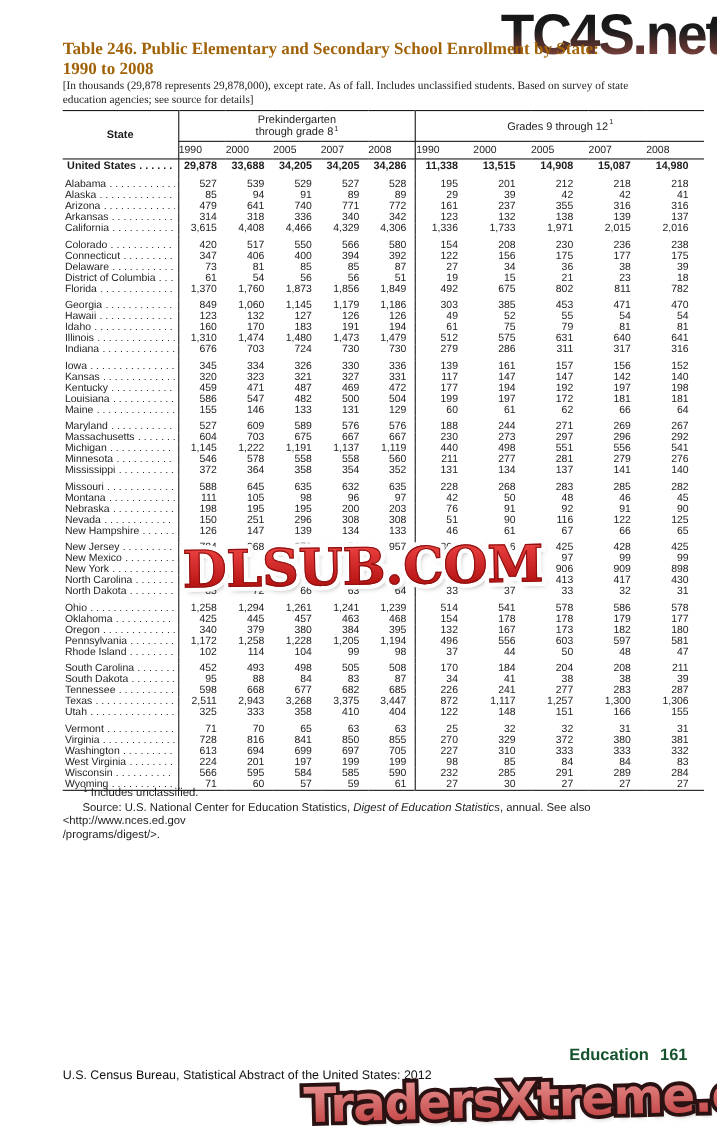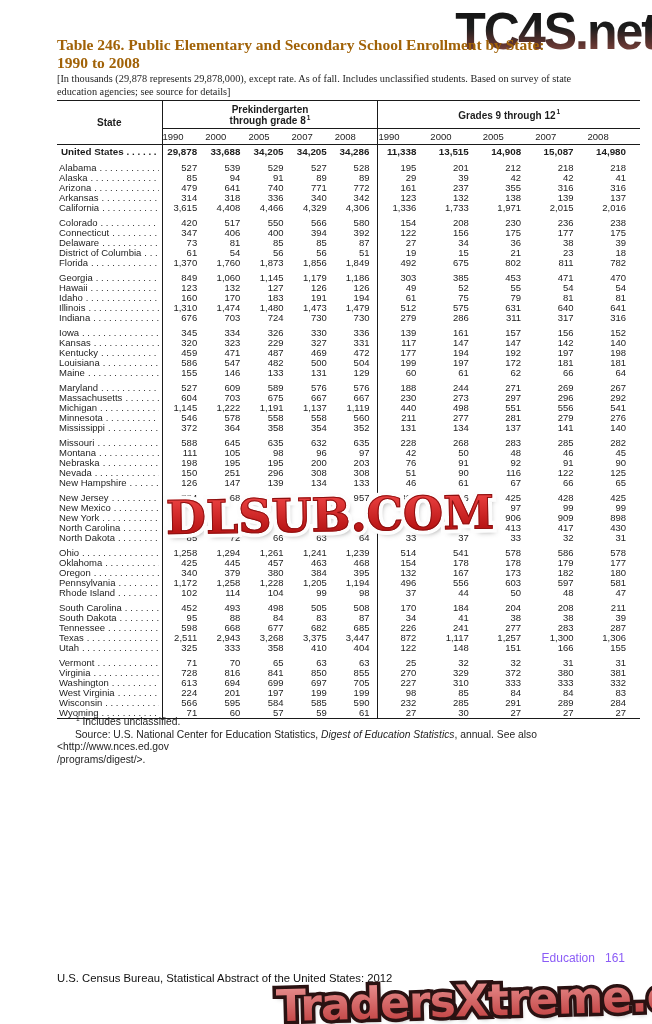--- a/index.html
+++ b/index.html
@@ -12,21 +12,21 @@
          font-size:15.5px;line-height:18px;font-weight:bold;color:#a16207;}
   .note{position:absolute;left:57px;top:73px;width:516px;margin:0;font-size:10.3px;line-height:12.5px;font-family:Liberation Serif, serif;}
 
   
   table.enroll{position:absolute;left:57px;top:100px;width:583px;border-collapse:collapse;
          table-layout:fixed;font-size:9.5px;border-top:1.5px solid #1a1a1a;border-bottom:1.5px solid #1a1a1a;}
   col.cState{width:105px;} col.cPk{width:43.2px;} col.cG9{width:52.4px;}
   th,td{margin:0;}
   th.state-h{font-weight:bold;font-size:10px;text-align:center;vertical-align:middle;
          border-right:1px solid #1a1a1a;border-bottom:1.5px solid #1a1a1a;}
-  th.grp{font-weight:bold;font-size:10px;line-height:11px;text-align:center;vertical-align:middle;
+  th.grp{font-weight:normal;font-size:10px;line-height:11px;text-align:center;vertical-align:middle;
          padding:3px 0 2px 0;border-bottom:1px solid #1a1a1a;margin-top:19px;}
   th.grp.first{border-right:1px solid #1a1a1a;}
   sup.fn{font-size:6.5px;vertical-align:super;line-height:0;margin-left:1px;}
   tr.years th{font-weight:normal;font-size:9.5px;text-align:left;padding:2px 8px 2px 0;
          border-bottom:1.5px solid #1a1a1a;margin-top:32px;}
   tr.years th.g9{padding-right:14px;}
   tr.years th.brR{border-right:1px solid #1a1a1a;}
   tbody td{height:10px;line-height:10px;padding:0;vertical-align:middle;}
   td.num{text-align:right;padding-right:8px;white-space:nowrap;}
   td.num.g9{padding-right:14px;}
@@ -39,21 +39,21 @@
   tr.us td{font-weight:bold;font-size:9.8px;height:13px;line-height:13px;}
   tr.us td.name{padding-left:4px;}
   tr.gap td{height:5px;}
 
   
   .footnotes{position:absolute;left:57px;top:716px;width:548px;font-size:10.3px;line-height:12.5px;}
   .footnotes p{margin:0;text-indent:18px;}
   .footnotes .src-it{font-style:italic;}
 
   
-  .page-num{position:absolute;right:27px;top:951px;font-size:12px;color:#8b5cf6;}
+  .page-num{position:absolute;right:27px;top:951px;font-size:15px;color:#14532d;font-weight:bold;}
   .page-num .gap{display:inline-block;width:10px;}
   .census{position:absolute;left:57px;top:972px;font-size:11.3px;color:#111;}
 
   
   .wm-top{position:absolute;top:2px;right:-4px;font-size:50px;font-weight:900;letter-spacing:-2px;
          white-space:nowrap;font-family:"Liberation Sans",sans-serif;
          background:linear-gradient(180deg,#101010 5%,#1d1d1d 45%,#5f3430 72%,#96564c 95%);
          -webkit-background-clip:text;background-clip:text;color:transparent;transform:scaleY(1.04);}
   .wm-mid{position:absolute;left:166px;top:488px;font-size:46px;font-weight:900;
          font-family:"DejaVu Serif",serif;white-space:nowrap;transform:rotate(-1deg);}
@@ -452,21 +452,21 @@
         </tr>
         <tr>
           <td class="name brR">
             <div class="nm-wrap">
               <span class="nm">Kansas</span>
               <span class="dots"></span>
             </div>
           </td>
           <td class="num">320</td>
           <td class="num">323</td>
-          <td class="num">229</td>
+          <td class="num">321</td>
           <td class="num">327</td>
           <td class="num brR">331</td>
           <td class="num g9">117</td>
           <td class="num g9">147</td>
           <td class="num g9">147</td>
           <td class="num g9">142</td>
           <td class="num g9">140</td>
         </tr>
         <tr>
           <td class="name brR">

